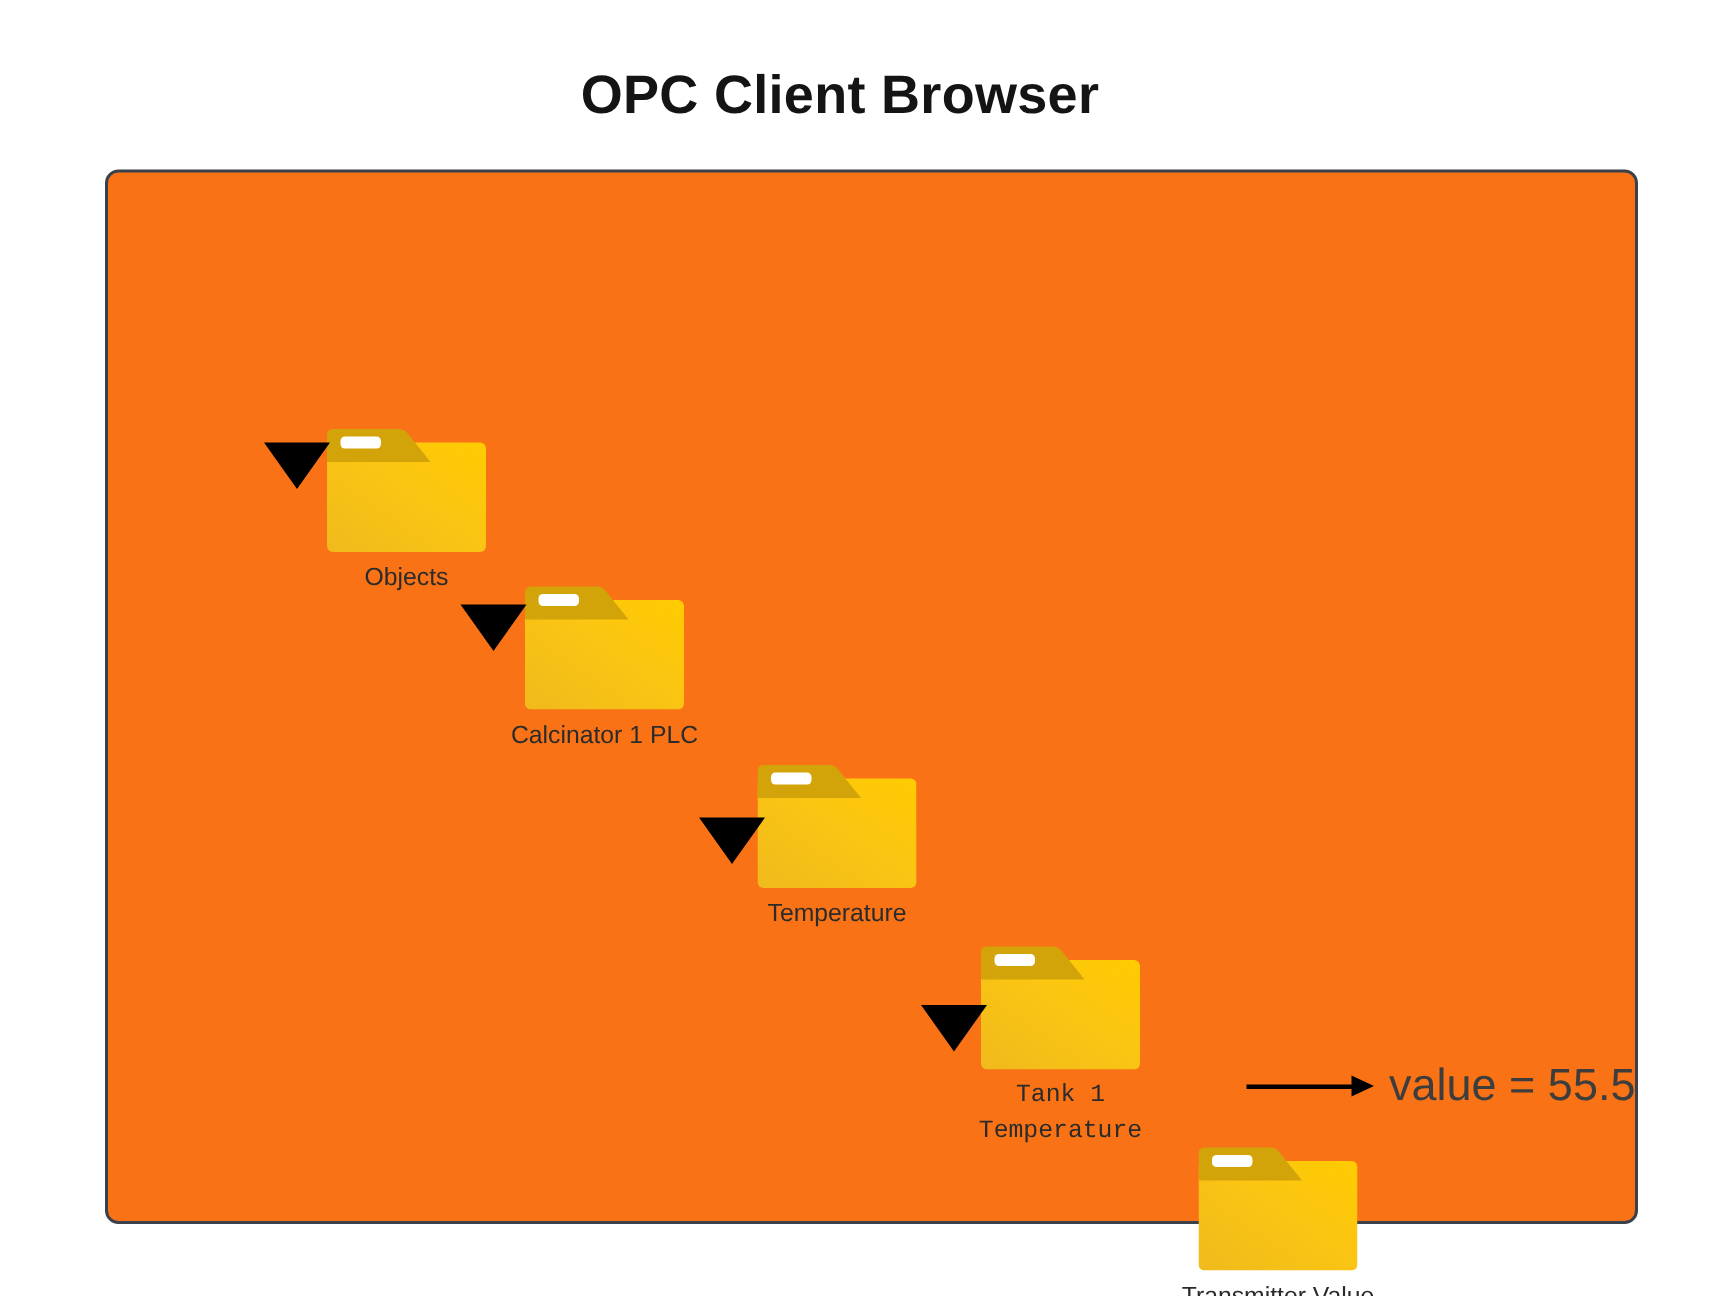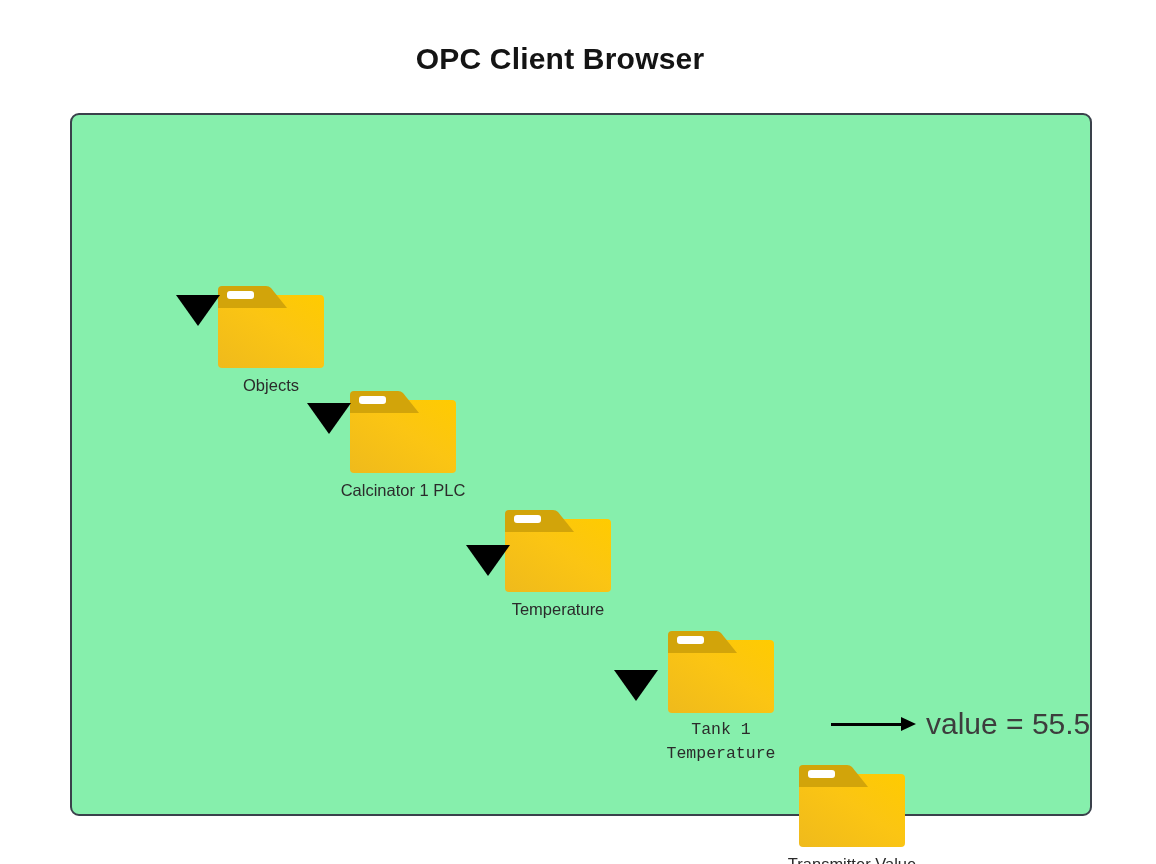--- a/index.html
+++ b/index.html
@@ -7,38 +7,38 @@
     width:1156px; height:864px;
     position:relative;
     background:#ffffff;
     font-family:"Liberation Sans", sans-serif;
     overflow:hidden;
   }
   .title {
     position:absolute;
     left:0; top:42px; width:1120px;
     text-align:center;
-    font-size:30px;
+    font-size:36px;
     font-weight:bold;
     color:#141414;
     letter-spacing:0.2px;
   }
   .frame {
     position:absolute;
     left:70px; top:113px;
     width:1018px; height:699px;
     border:2.5px solid #3a414b;
     border-radius:9px;
-    background:#86efac;
+    background:#f97316;
   }
   .node { position:absolute; width:106px; }
   .n0 { left:146px; top:168px; }
   .n1 { left:278px; top:273px; }
   .n2 { left:433px; top:392px; }
-  .n3 { left:596px; top:513px;font-family:Liberation Mono, monospace; }
+  .n3 { left:582px; top:513px;font-family:Liberation Mono, monospace; }
   .n4 { left:727px; top:647px; }
   .folder-svg { display:block; cursor:pointer; }
   .node-label {
     position:absolute;
     top:90px; left:50%;
     transform:translateX(-50%);
     width:190px;
     text-align:center;
     font-size:16.5px;
     line-height:24px;

